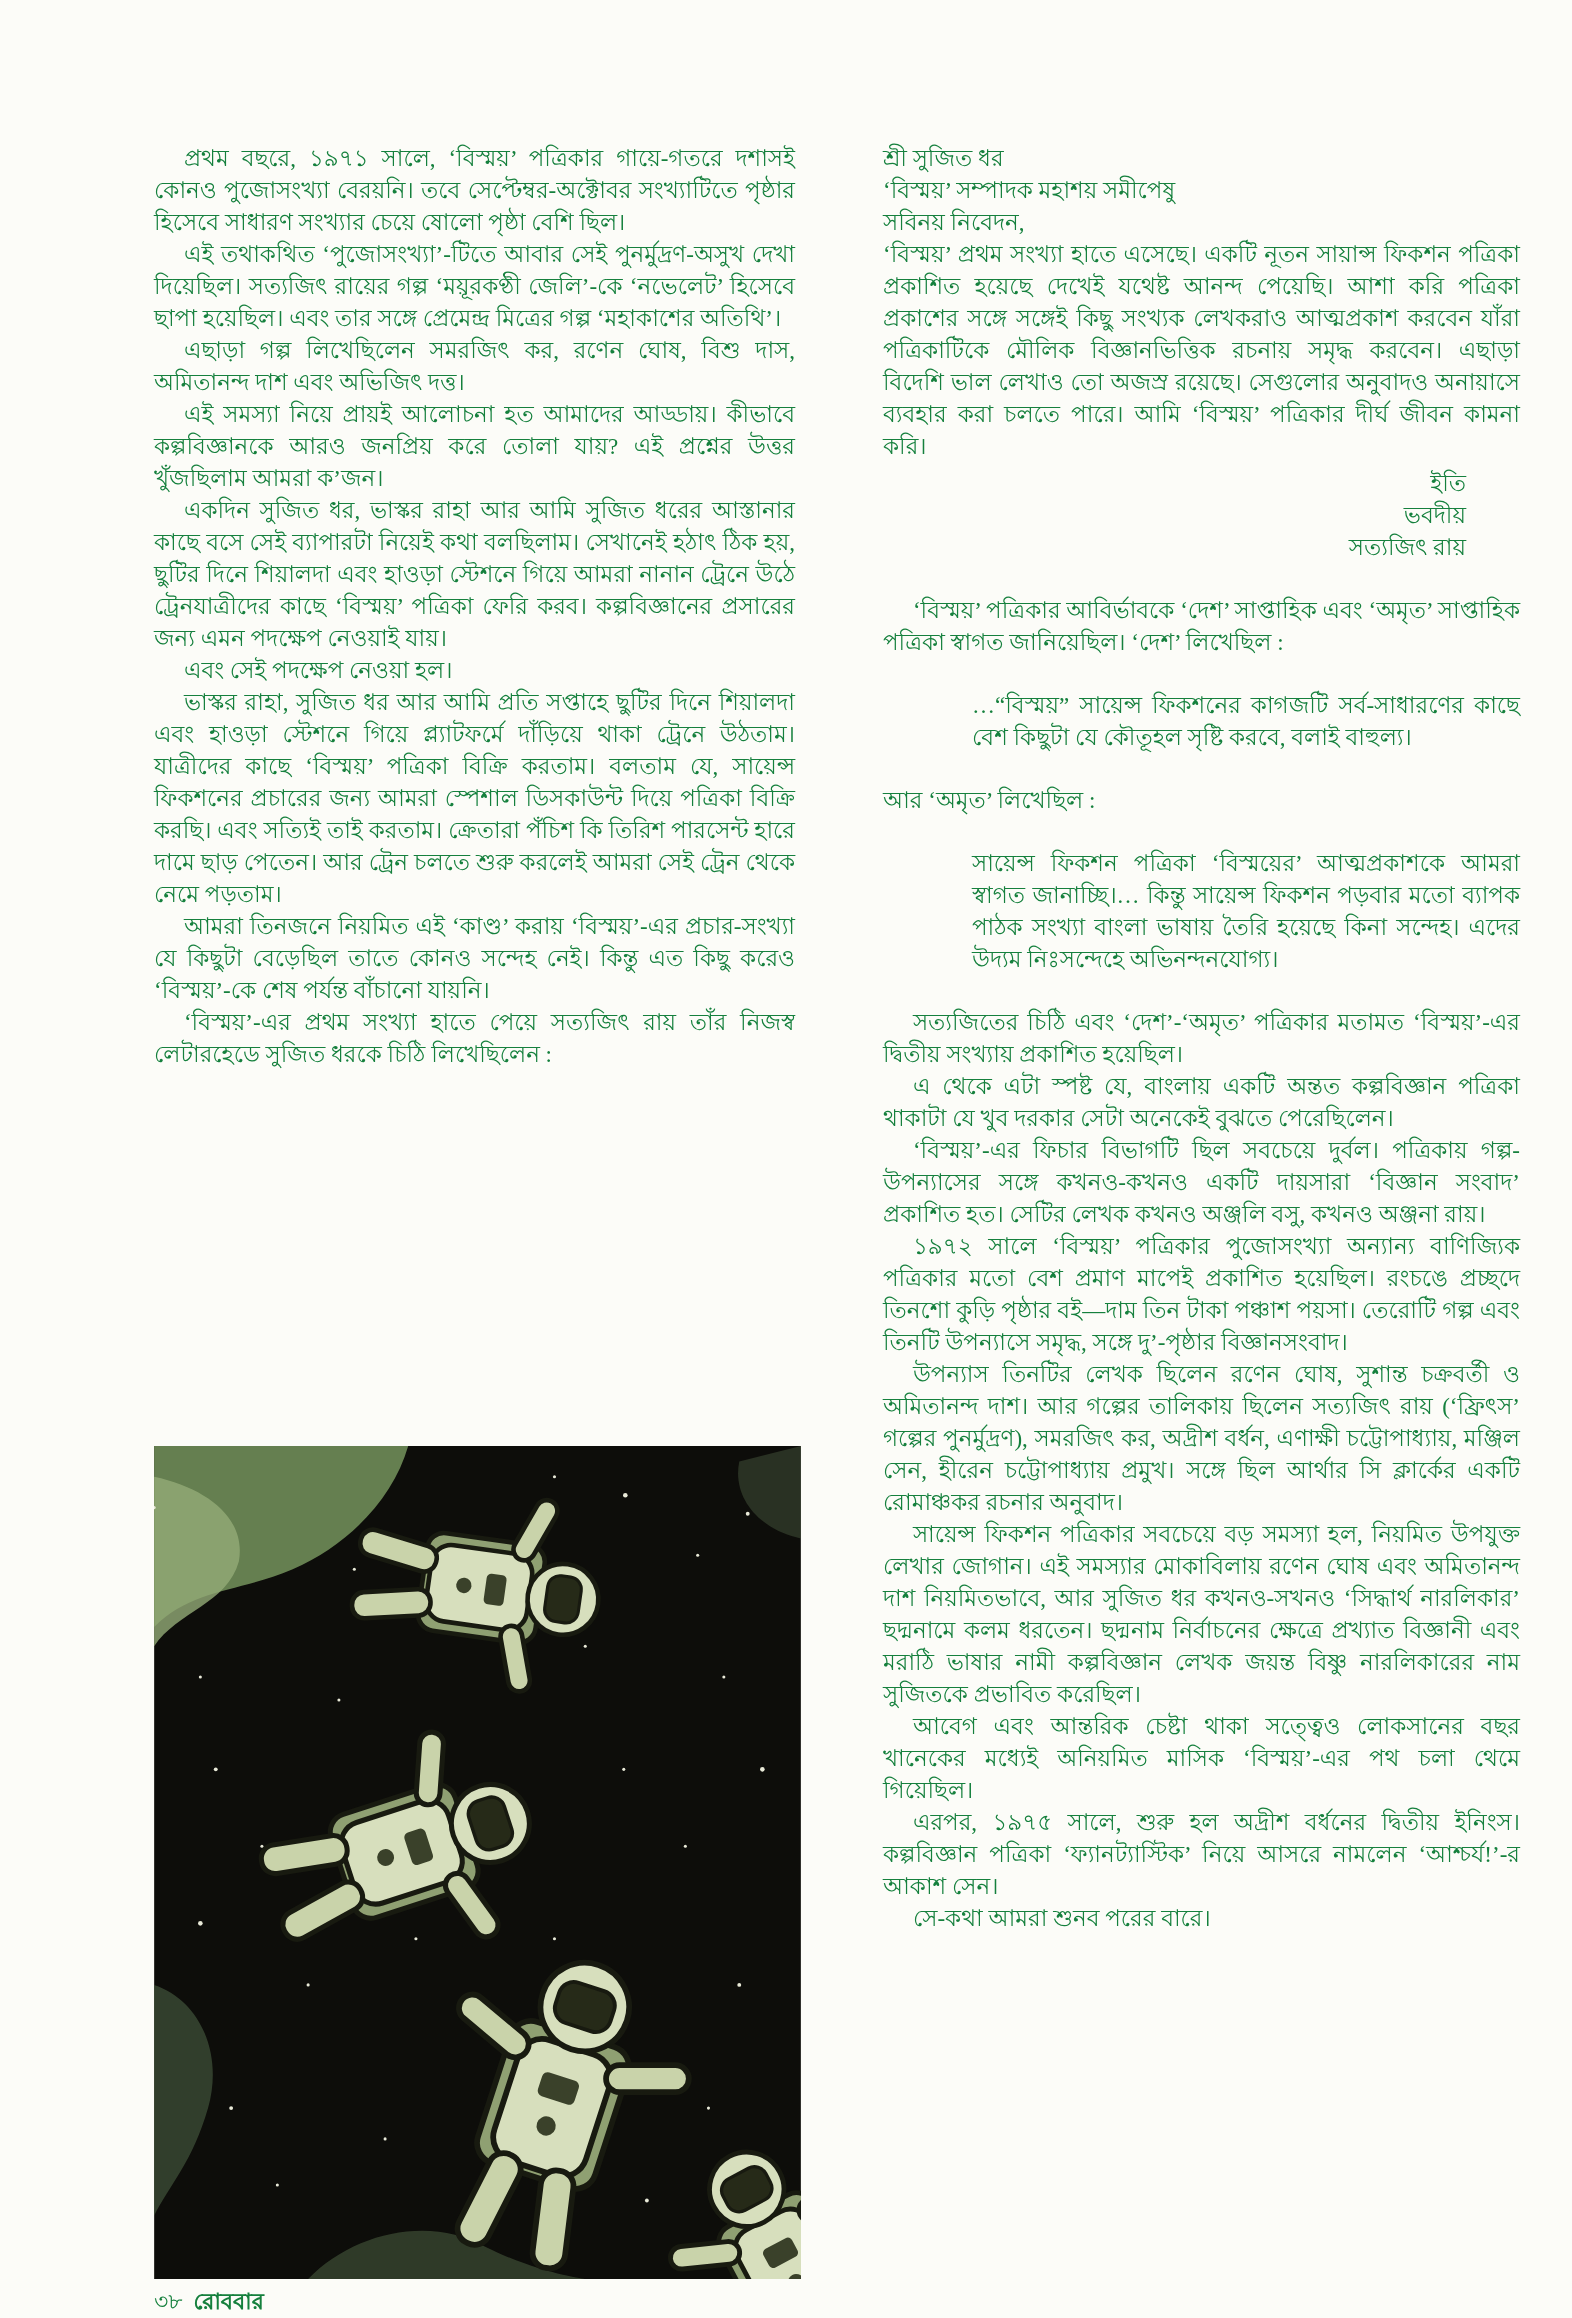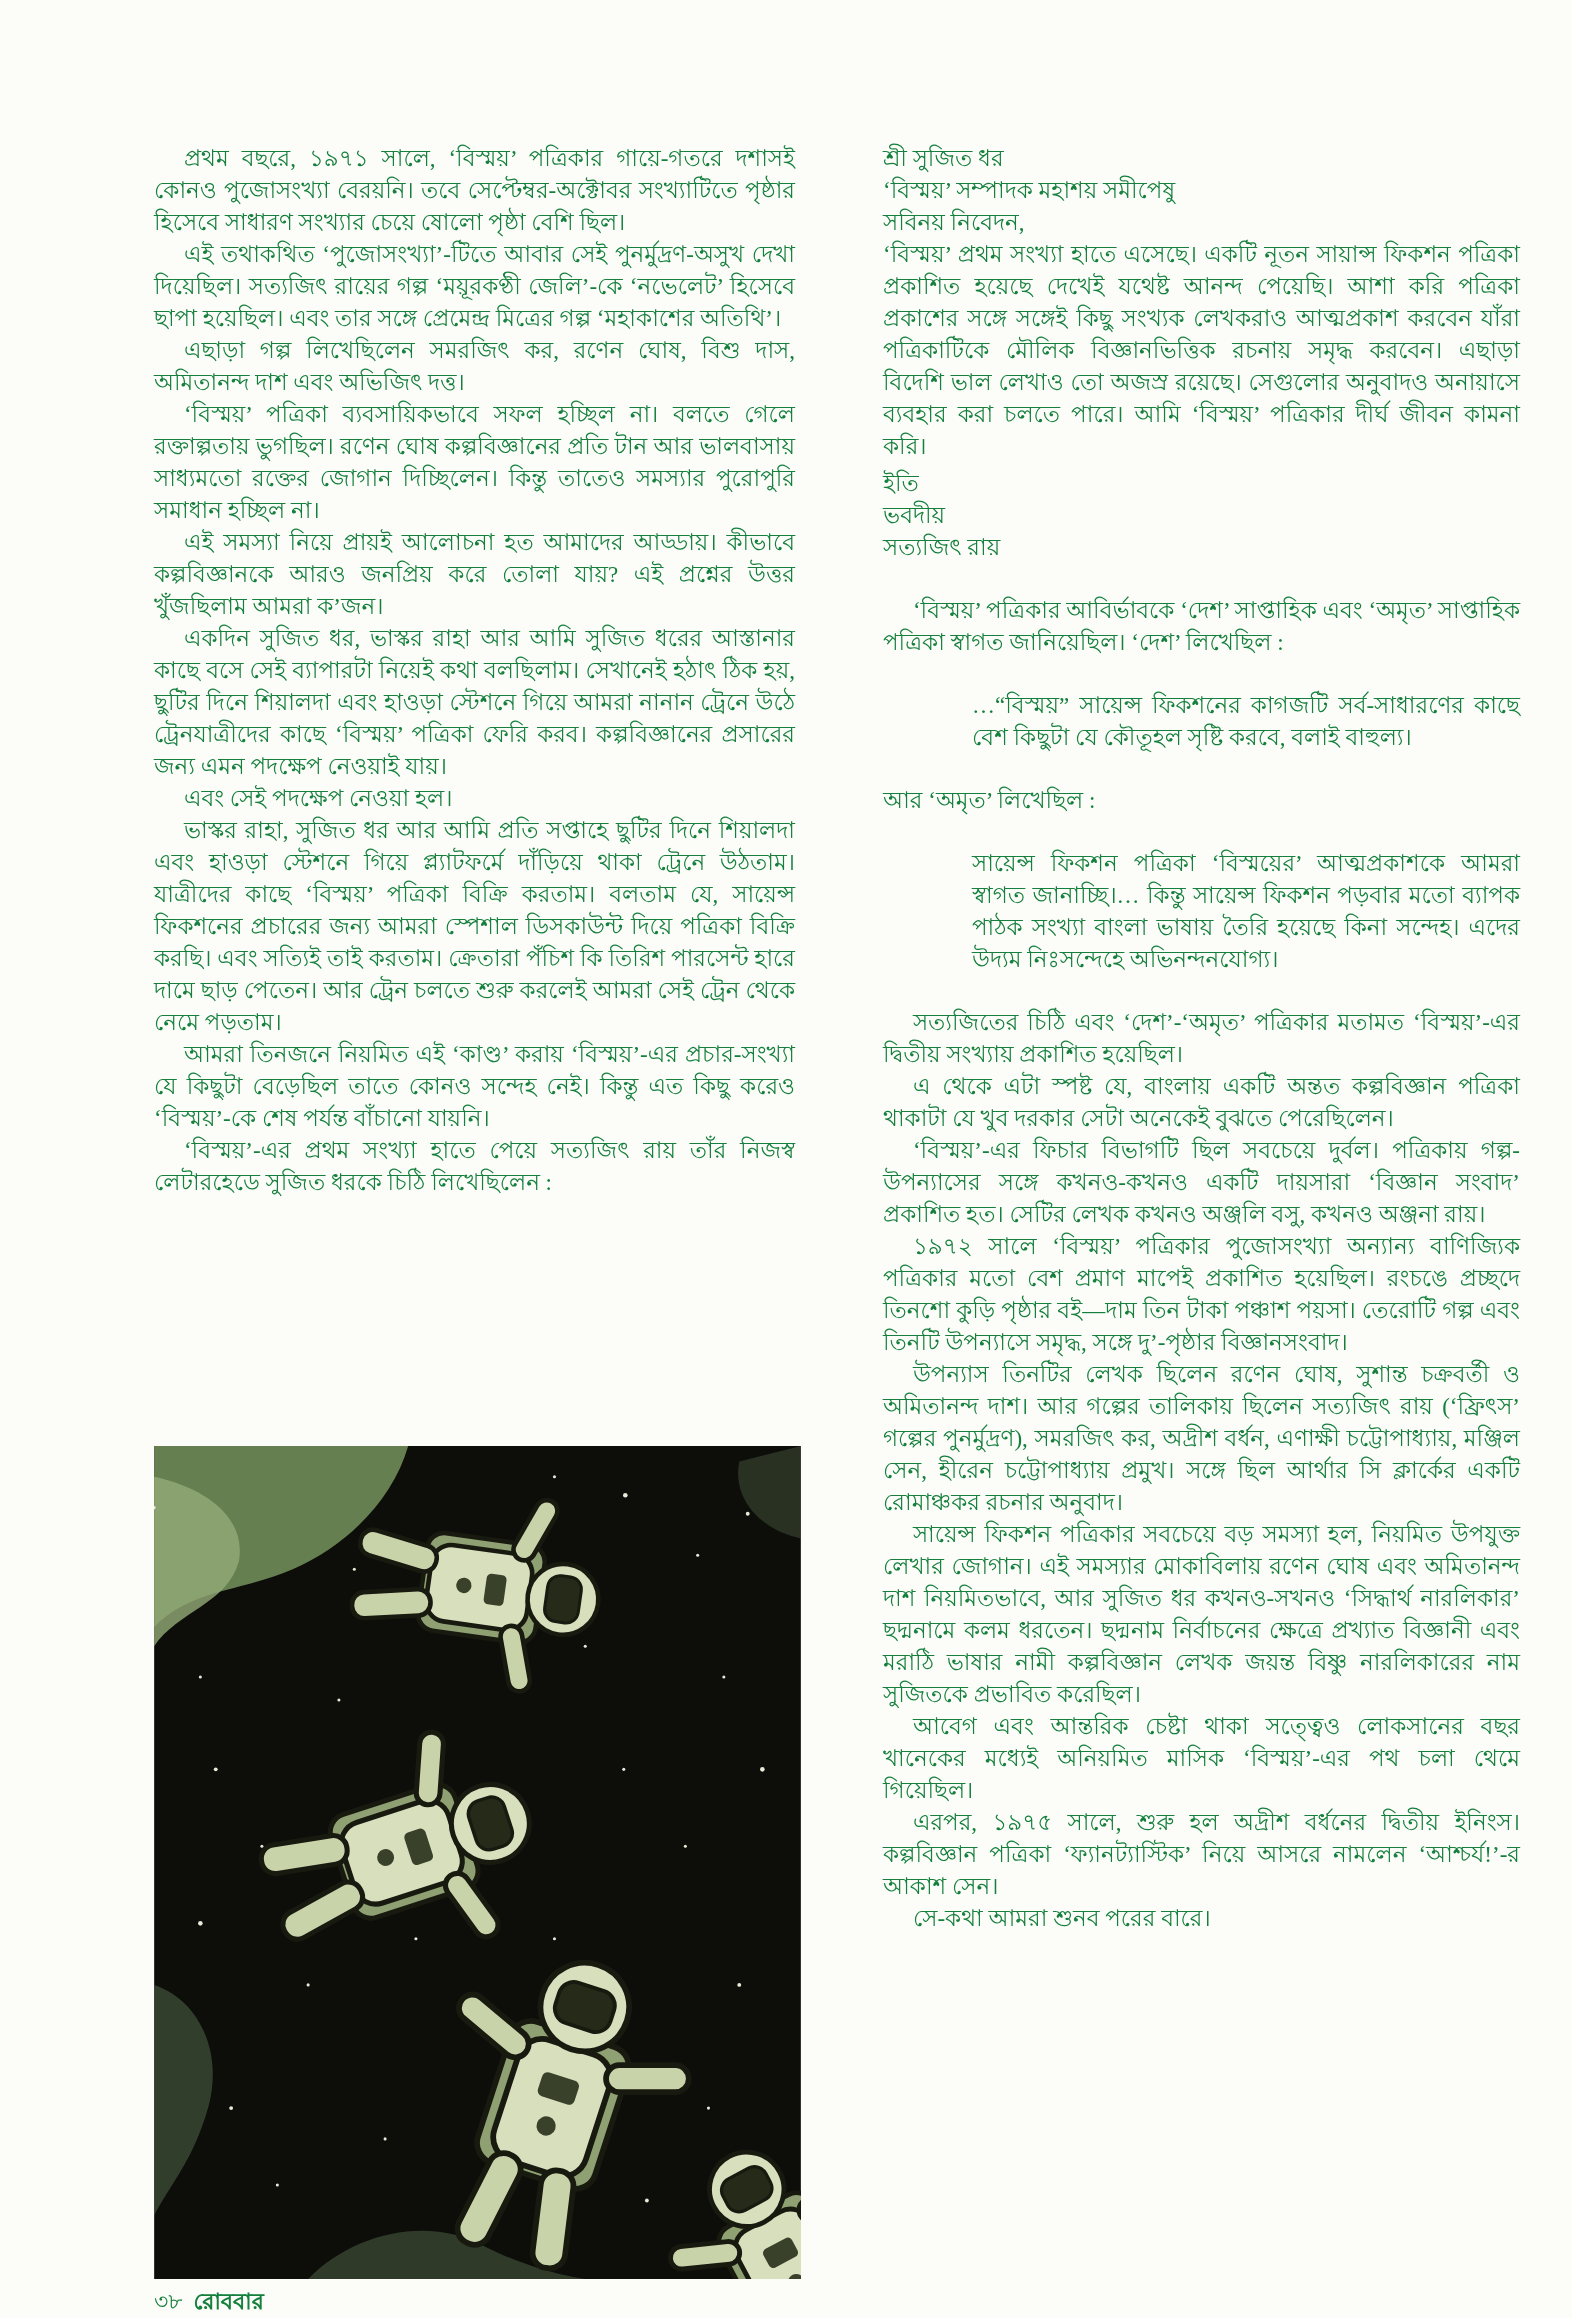--- a/index.html
+++ b/index.html
@@ -20,21 +20,21 @@
     line-height: 32px;
     text-align: justify;
   }
   .col-left  { left: 154px;  width: 641px; }
   .col-right { left: 883px; width: 637px; }
 
   .para { text-indent: 1.3em; }
 
   .letter-line { text-indent: 0; }
   .letter-body { text-indent: 0; }
-  .signoff { padding-right: 54px; text-indent: 0; }
+  .signoff { text-align: right; padding-right: 54px; text-indent: 0; }
   .signoff-block { margin: 4.6px 0 31px 0; }
 
   .section-para { text-indent: 1.3em; margin-top: 0; }
 
   .quote {
     margin: 31px 0 31px 89px;
     text-indent: 0;
   }
   .intro-line { text-indent: 0; margin-top: 31px; }
 
@@ -59,21 +59,20 @@
 </style>
 </head>
 <body>
 
 <div class="page">
 
   <div class="col col-left">
     <div class="para">প্রথম বছরে, ১৯৭১ সালে, ‘বিস্ময়’ পত্রিকার গায়ে-গতরে দশাসই কোনও পুজোসংখ্যা বেরয়নি। তবে সেপ্টেম্বর-অক্টোবর সংখ্যাটিতে পৃষ্ঠার হিসেবে সাধারণ সংখ্যার চেয়ে ষোলো পৃষ্ঠা বেশি ছিল।</div>
     <div class="para">এই তথাকথিত ‘পুজোসংখ্যা’-টিতে আবার সেই পুনর্মুদ্রণ-অসুখ দেখা দিয়েছিল। সত্যজিৎ রায়ের গল্প ‘ময়ূরকণ্ঠী জেলি’-কে ‘নভেলেট’ হিসেবে ছাপা হয়েছিল। এবং তার সঙ্গে প্রেমেন্দ্র মিত্রের গল্প ‘মহাকাশের অতিথি’।</div>
     <div class="para">এছাড়া গল্প লিখেছিলেন সমরজিৎ কর, রণেন ঘোষ, বিশু দাস, অমিতানন্দ দাশ এবং অভিজিৎ দত্ত।</div>
-    <div class="para">‘বিস্ময়’ পত্রিকা ব্যবসায়িকভাবে সফল হচ্ছিল না। বলতে গেলে রক্তাল্পতায় ভুগছিল। রণেন ঘোষ কল্পবিজ্ঞানের প্রতি টান আর ভালবাসায় সাধ্যমতো রক্তের জোগান দিচ্ছিলেন। কিন্তু তাতেও সমস্যার পুরোপুরি সমাধান হচ্ছিল না।</div>
     <div class="para">এই সমস্যা নিয়ে প্রায়ই আলোচনা হত আমাদের আড্ডায়। কীভাবে কল্পবিজ্ঞানকে আরও জনপ্রিয় করে তোলা যায়? এই প্রশ্নের উত্তর খুঁজছিলাম আমরা ক’জন।</div>
     <div class="para">একদিন সুজিত ধর, ভাস্কর রাহা আর আমি সুজিত ধরের আস্তানার কাছে বসে সেই ব্যাপারটা নিয়েই কথা বলছিলাম। সেখানেই হঠাৎ ঠিক হয়, ছুটির দিনে শিয়ালদা এবং হাওড়া স্টেশনে গিয়ে আমরা নানান ট্রেনে উঠে ট্রেনযাত্রীদের কাছে ‘বিস্ময়’ পত্রিকা ফেরি করব। কল্পবিজ্ঞানের প্রসারের জন্য এমন পদক্ষেপ নেওয়াই যায়।</div>
     <div class="para">এবং সেই পদক্ষেপ নেওয়া হল।</div>
     <div class="para">ভাস্কর রাহা, সুজিত ধর আর আমি প্রতি সপ্তাহে ছুটির দিনে শিয়ালদা এবং হাওড়া স্টেশনে গিয়ে প্ল্যাটফর্মে দাঁড়িয়ে থাকা ট্রেনে উঠতাম। যাত্রীদের কাছে ‘বিস্ময়’ পত্রিকা বিক্রি করতাম। বলতাম যে, সায়েন্স ফিকশনের প্রচারের জন্য আমরা স্পেশাল ডিসকাউন্ট দিয়ে পত্রিকা বিক্রি করছি। এবং সত্যিই তাই করতাম। ক্রেতারা পঁচিশ কি তিরিশ পারসেন্ট হারে দামে ছাড় পেতেন। আর ট্রেন চলতে শুরু করলেই আমরা সেই ট্রেন থেকে নেমে পড়তাম।</div>
     <div class="para">আমরা তিনজনে নিয়মিত এই ‘কাণ্ড’ করায় ‘বিস্ময়’-এর প্রচার-সংখ্যা যে কিছুটা বেড়েছিল তাতে কোনও সন্দেহ নেই। কিন্তু এত কিছু করেও ‘বিস্ময়’-কে শেষ পর্যন্ত বাঁচানো যায়নি।</div>
     <div class="para">‘বিস্ময়’-এর প্রথম সংখ্যা হাতে পেয়ে সত্যজিৎ রায় তাঁর নিজস্ব লেটারহেডে সুজিত ধরকে চিঠি লিখেছিলেন :</div>
   </div>
 
   <div class="illustration-wrap" title="Astronauts floating in dark outer space — green-tinted halftone magazine illustration">
     <svg viewBox="0 0 840 1082" xmlns="http://www.w3.org/2000/svg">

